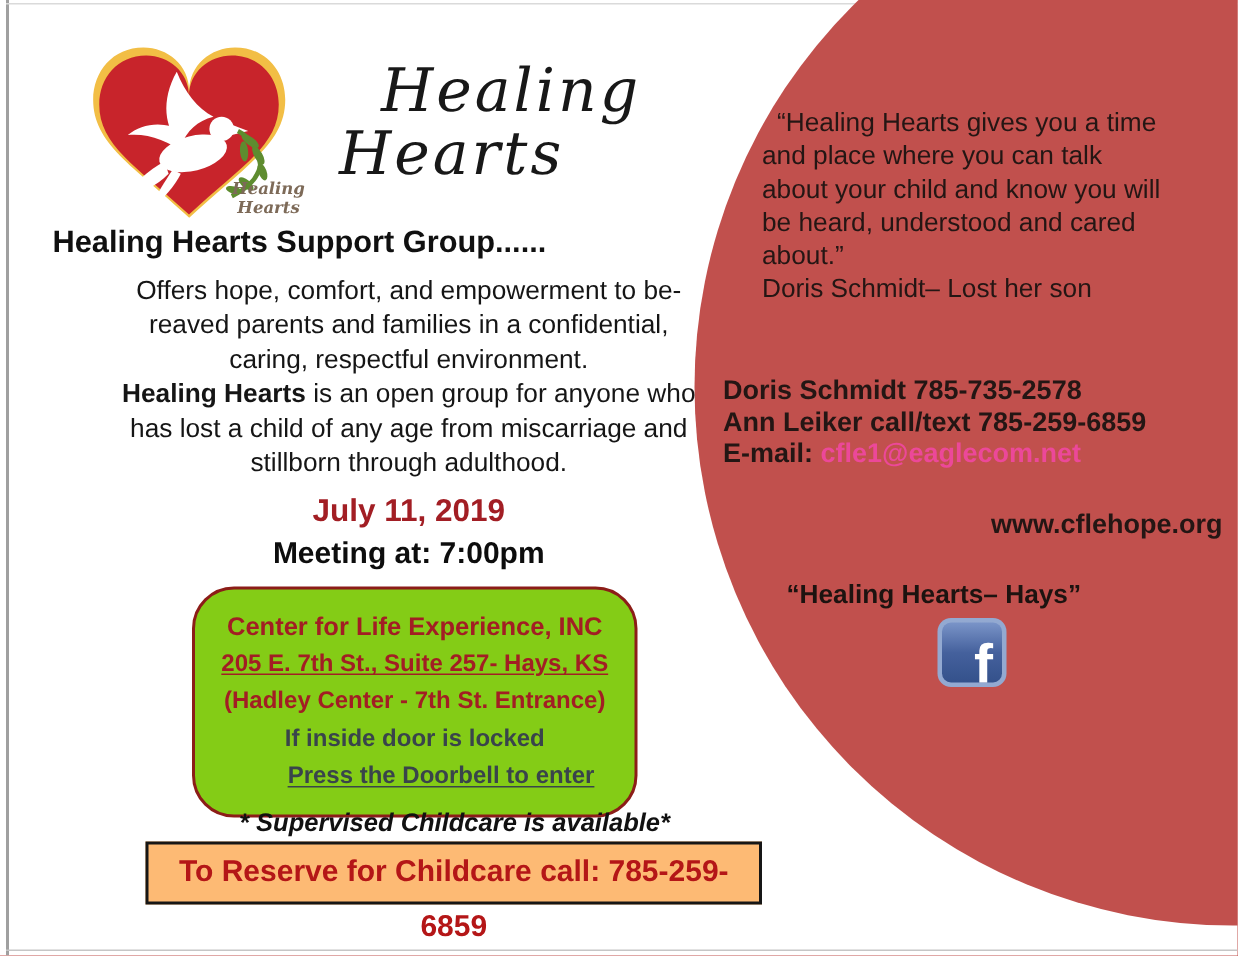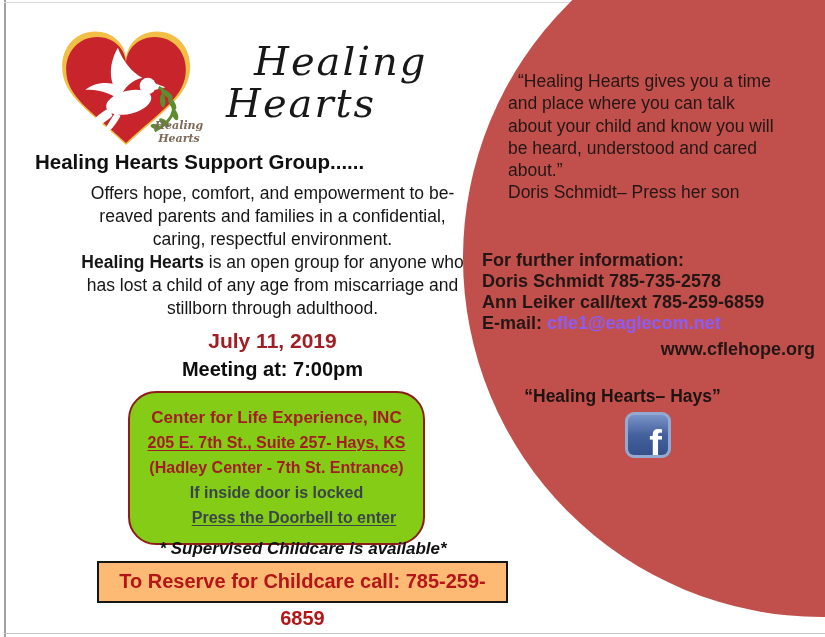--- a/index.html
+++ b/index.html
@@ -63,21 +63,21 @@
   .childcare-banner{left:97px;top:561px;width:407px;height:38px;z-index:2;
     background:#fdba74;border:2px solid #161616;text-align:center;
     line-height:37px;font-size:20px;font-weight:bold;color:#B41617;}
 
   
   .quote{left:508px;top:70px;width:300px;z-index:2;color:#241614;
     font-size:17.5px;line-height:22.3px;}
   .quote .q{white-space:pre-line;text-indent:10px;}
   .info{left:482px;top:250px;width:335px;z-index:2;color:#241614;
     font-size:18px;line-height:21px;font-weight:600;}
-  .email-line .email{color:#8b5cf6;}
+  .email-line .email{color:#ec4899;}
   .website{left:470px;top:339px;width:345px;text-align:right;z-index:2;
     color:#241614;font-size:18px;font-weight:600;}
   .fb-caption{left:500px;top:386px;width:245px;text-align:center;z-index:2;
     color:#1d1310;font-size:17.5px;font-weight:600;}
 
   
   .fb{left:625px;top:412px;width:40px;height:40px;z-index:2;
     background:#93A9D1;border-radius:9px;padding:3px;cursor:pointer;}
   .fb-inner{position:relative;width:100%;height:100%;border-radius:6px;overflow:hidden;
     background:linear-gradient(180deg,#7A94C8 0%,#45619D 50%,#34518B 100%);}
@@ -151,25 +151,24 @@
 
   <div class="abs childcare-note">* Supervised Childcare is available*</div>
   <div class="abs childcare-banner">To Reserve for Childcare call: 785-259-6859</div>
 
   <div class="abs quote">
     <div class="q">“Healing Hearts gives you a time
 and place where you can talk
 about your child and know you will
 be heard, understood and cared
 about.”</div>
-    <div>Doris Schmidt– Press her son</div>
+    <div>Doris Schmidt– Lost her son</div>
   </div>
 
   <div class="abs info">
-    <div>For further information:</div>
     <div class="pre">Doris Schmidt 785-735-2578
 Ann Leiker call/text 785-259-6859</div>
     <div class="email-line">
       <span>E-mail: </span><span class="email">cfle1@eaglecom.net</span>
     </div>
   </div>
 
   <div class="abs website">www.cflehope.org</div>
   <div class="abs fb-caption">“Healing Hearts– Hays”</div>
 

